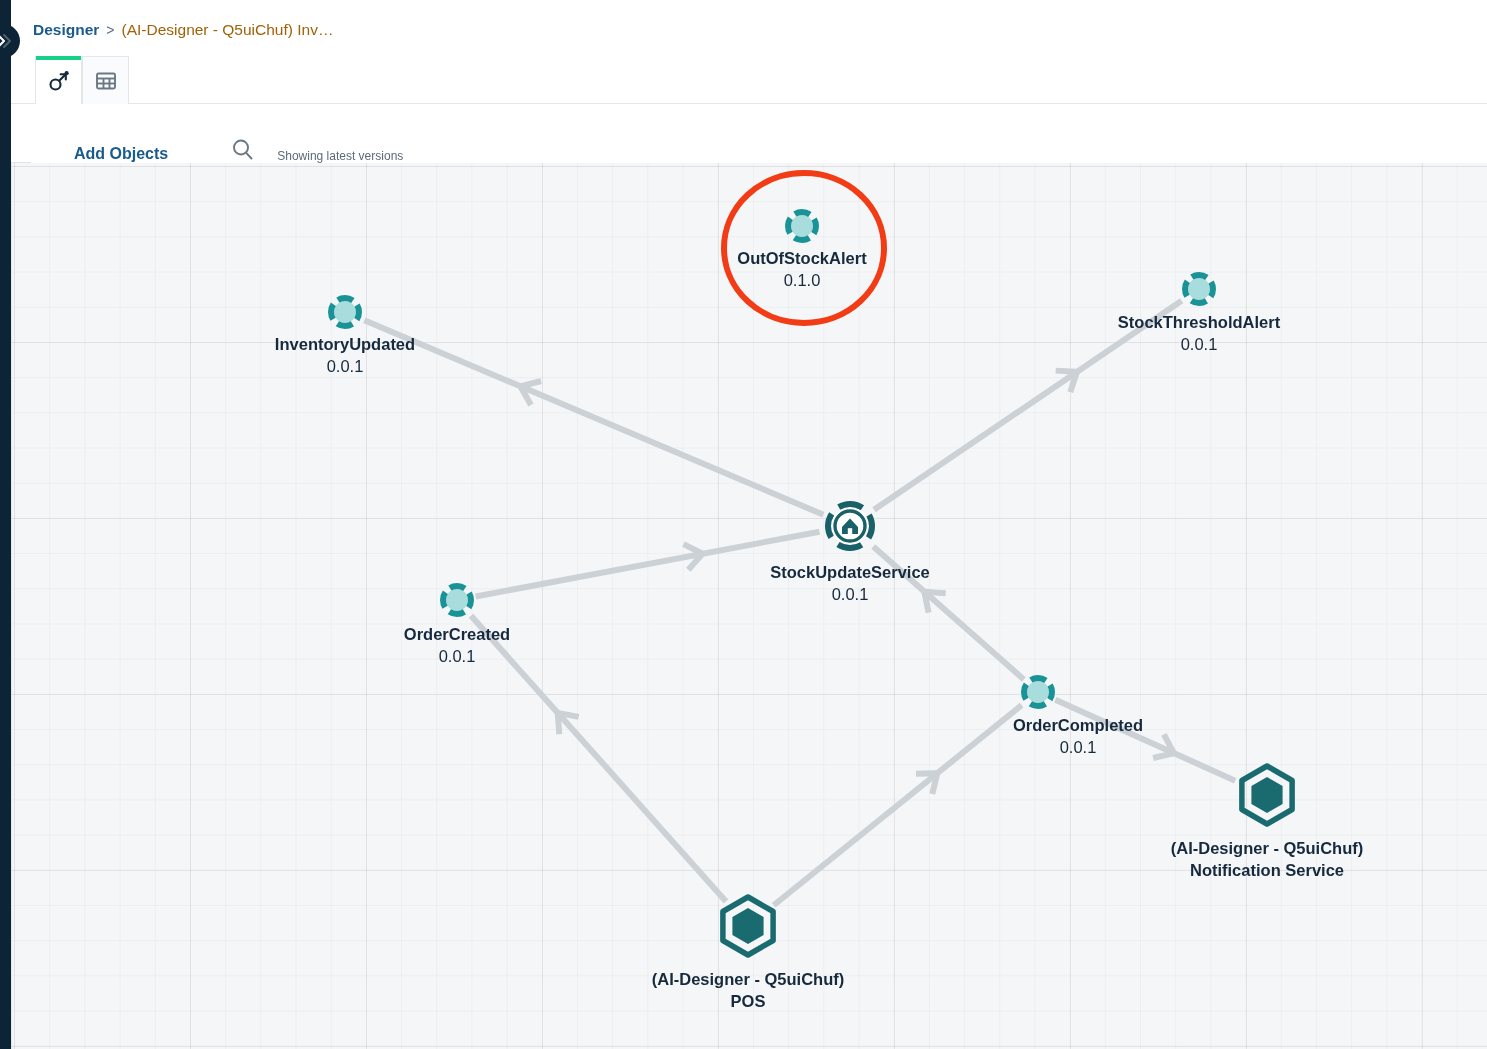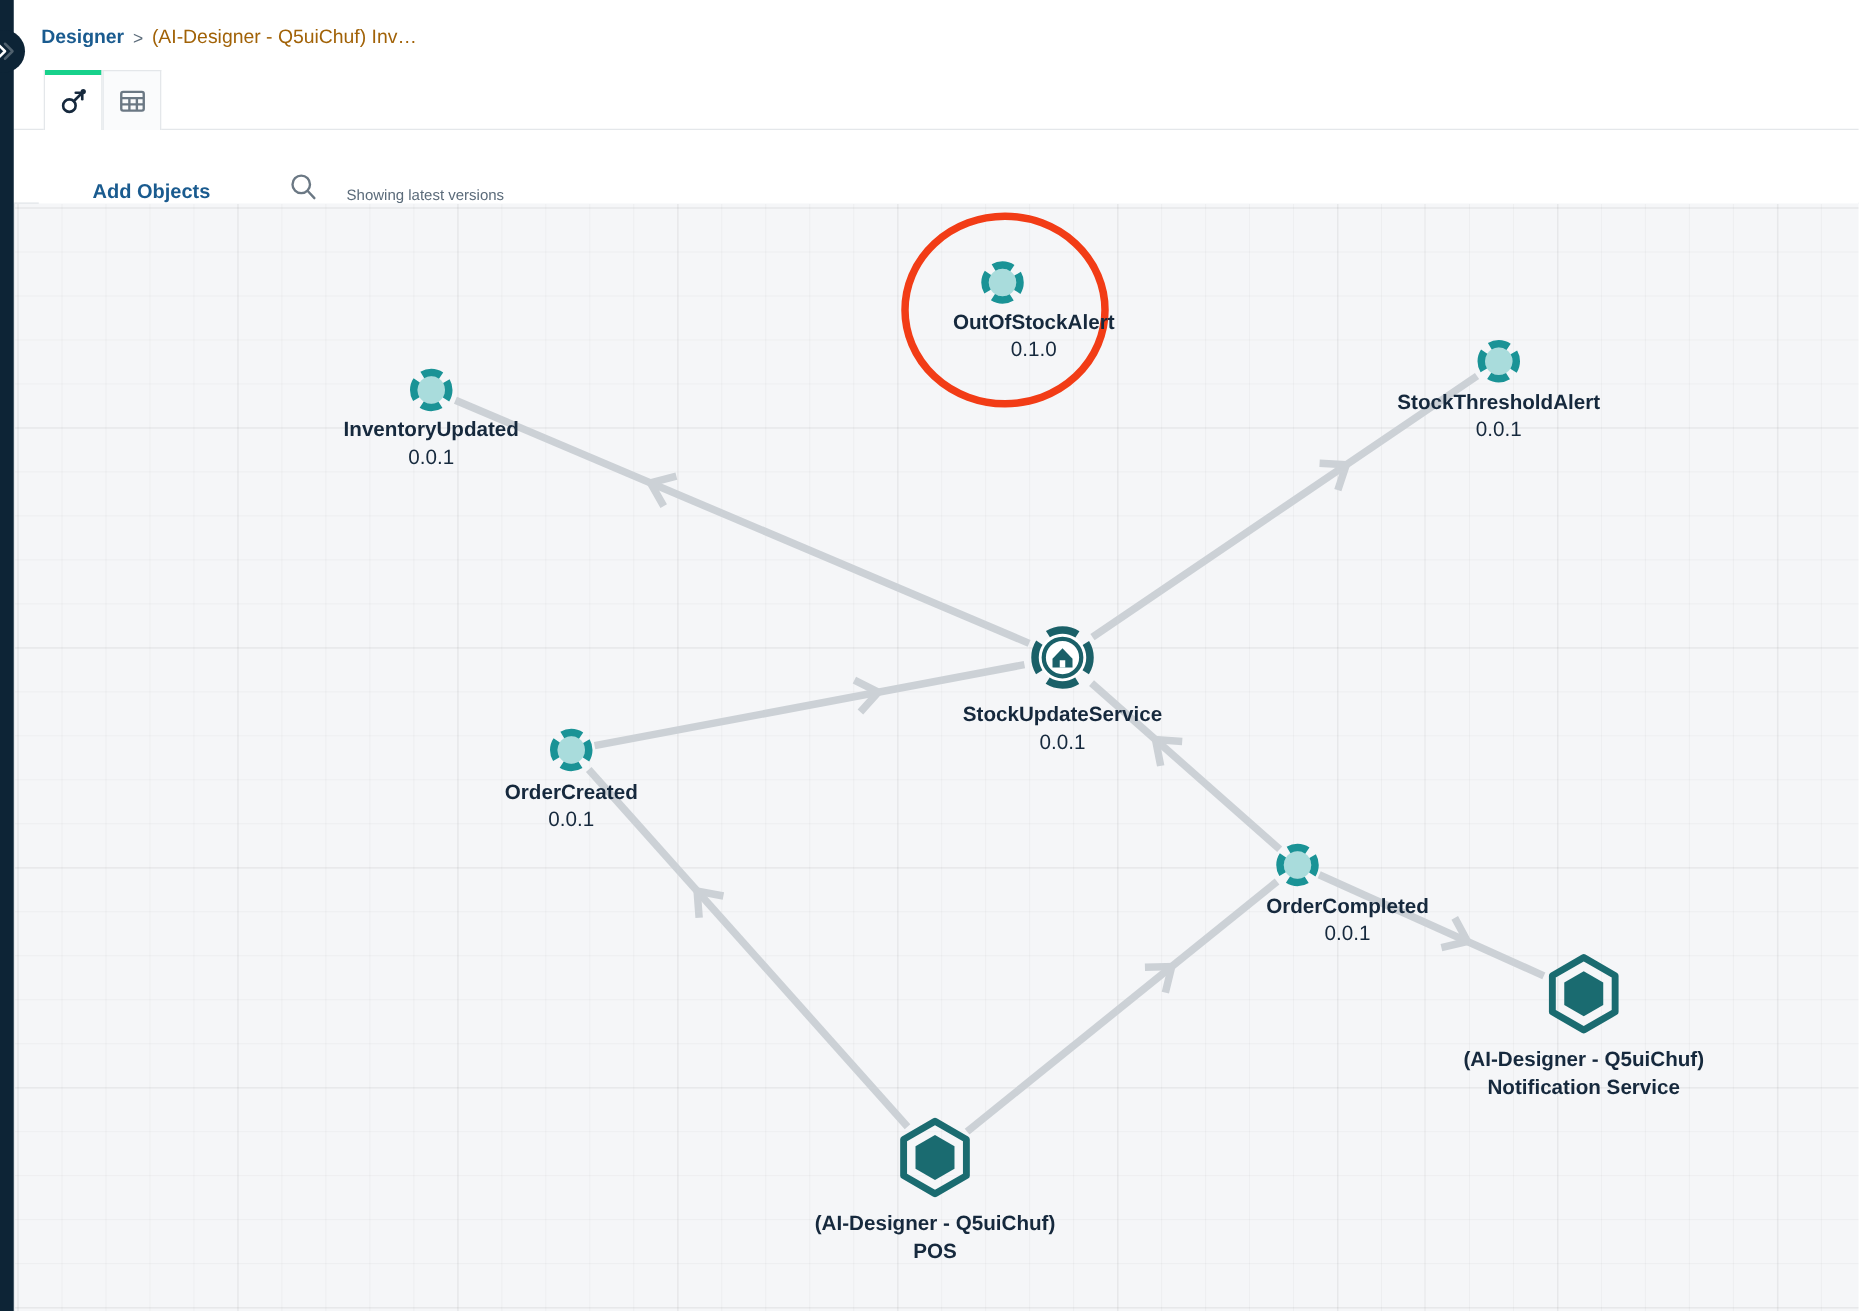--- a/index.html
+++ b/index.html
@@ -368,21 +368,21 @@
             <path d="M1256.00 603.00 L1281.11 617.50 L1281.11 646.50 L1256.00 661.00 L1230.89 646.50 L1230.89 617.50 Z" fill="none" stroke="#1a6b70" stroke-width="5.5" stroke-linejoin="round"></path>
             <path d="M1256.00 614.00 L1271.59 623.00 L1271.59 641.00 L1256.00 650.00 L1240.41 641.00 L1240.41 623.00 Z" fill="#1a6b70"></path>
           </g>
           <g>
             <path d="M737.00 734.00 L762.11 748.50 L762.11 777.50 L737.00 792.00 L711.89 777.50 L711.89 748.50 Z" fill="none" stroke="#1a6b70" stroke-width="5.5" stroke-linejoin="round"></path>
             <path d="M737.00 745.00 L752.59 754.00 L752.59 772.00 L737.00 781.00 L721.41 772.00 L721.41 754.00 Z" fill="#1a6b70"></path>
           </g>
         </g>
       </svg>
     <div id="node-labels">
-        <div class="node-label" style="left: 791px; top: 85px; margin-left: 25px;">
+        <div class="node-label" style="left: 791px; top: 85px;">
           <span class="nm">OutOfStockAlert</span>
           <span class="ver">0.1.0</span>
         </div>
         <div class="node-label" style="left: 334px; top: 171px;">
           <span class="nm">InventoryUpdated</span>
           <span class="ver">0.0.1</span>
         </div>
         <div class="node-label" style="left: 1188px; top: 149px;">
           <span class="nm">StockThresholdAlert</span>
           <span class="ver">0.0.1</span>

